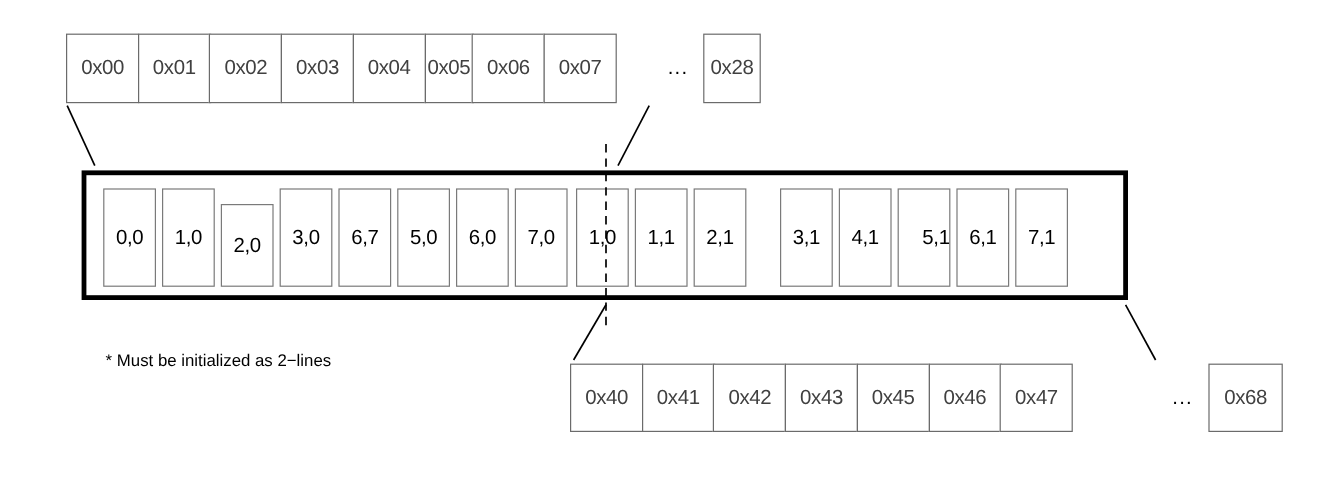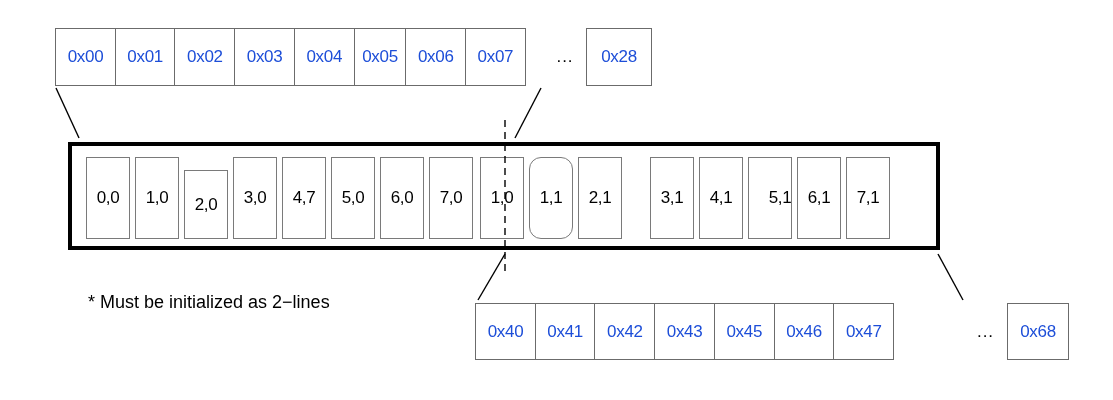--- a/index.html
+++ b/index.html
@@ -23,21 +23,21 @@
     align-items: stretch;
   }
   .hex-cell {
     box-sizing: border-box;
     border: 1.3px solid #6b6b6b;
     background: #ffffff;
     display: flex;
     align-items: center;
     justify-content: center;
     font-size: 17px;
-    color: #1d4ed8;
+    color: #404040;
     letter-spacing: -0.3px;
   }
   
   .strip.contiguous .hex-cell + .hex-cell {
     margin-left: -1.3px;
   }
   .ellipsis {
     display: flex;
     align-items: center;
     justify-content: center;
@@ -83,60 +83,60 @@
     left: 0;
     top: 0;
     width: 1113px;
     height: 400px;
     pointer-events: none;
   }
 
   
   #note {
     position: absolute;
-    font-size: 18px;
+    font-size: 14px;
     color: #000000;
     white-space: nowrap;
   }
 </style>
 </head>
 <body>
 
 <div id="canvas">
 
   <div class="strip contiguous" id="top-row" style="left:55px; top:28px; height:58px;">
     <div class="hex-cell" style="width:61px;">0x00</div>
     <div class="hex-cell" style="width:61px;">0x01</div>
     <div class="hex-cell" style="width:61px;text-align:center;">0x02</div>
     <div class="hex-cell" style="width:61px;">0x03</div>
     <div class="hex-cell" style="width:61px;">0x04</div>
-    <div class="hex-cell" style="width:53px;">0x05</div>
+    <div class="hex-cell" style="width:41px;">0x05</div>
     <div class="hex-cell" style="width:61px;">0x06</div>
     <div class="hex-cell" style="width:61px;">0x07</div>
   </div>
 
   <div class="ellipsis" id="top-ellipsis" style="position:absolute; left:544px; top:28px; width:42px; height:58px;">...</div>
 
-  <div class="hex-cell" id="top-tail" style="position:absolute; left:586px; top:28px; width:66px; height:58px;">0x28</div>
+  <div class="hex-cell" id="top-tail" style="position:absolute; left:586px; top:28px; width:48px; height:58px;">0x28</div>
 
   <div id="line-buffer-box" style="left:68px; top:142px; width:872px; height:108px;"></div>
 
   <div id="line-buffer-inner" style="left:86px; top:157px; height:82px;">
 
     <div class="slot-cell" style="width:44px;">0,0</div>
     <div class="slot-cell" style="width:44px;">1,0</div>
     <div class="slot-cell" style="width:44px;margin-top:13px;">2,0</div>
     <div class="slot-cell" style="width:44px;">3,0</div>
-    <div class="slot-cell" style="width:44px;">4,7</div>
+    <div class="slot-cell" style="width:44px;">6,7</div>
     <div class="slot-cell" style="width:44px;">5,0</div>
     <div class="slot-cell" style="width:44px;">6,0</div>
     <div class="slot-cell gap-after" style="width:44px;">7,0</div>
 
     <div class="slot-cell" style="width:44px; margin-left:0;">1,0</div>
-    <div class="slot-cell" style="width:44px;border-radius:12px;">1,1</div>
+    <div class="slot-cell" style="width:44px;">1,1</div>
     <div class="slot-cell" style="width:44px;">2,1</div>
     <div class="slot-cell" style="width:44px;margin-left:28px;">3,1</div>
     <div class="slot-cell" style="width:44px;">4,1</div>
     <div class="slot-cell" style="width:44px;padding-left:20px;">5,1</div>
     <div class="slot-cell" style="width:44px;">6,1</div>
     <div class="slot-cell" style="width:44px;">7,1</div>
   </div>
 
   <div id="note" style="left:88px; top:292px;">* Must be initialized as 2−lines</div>
 

